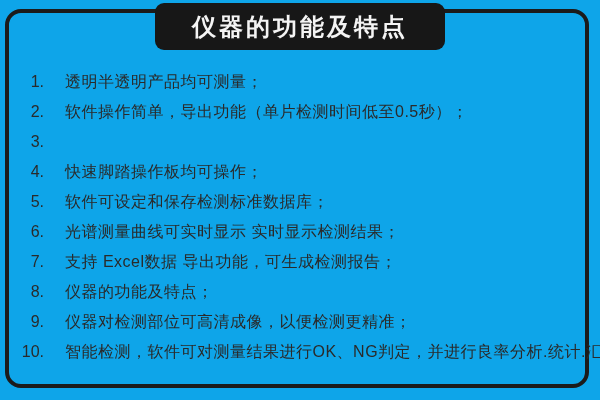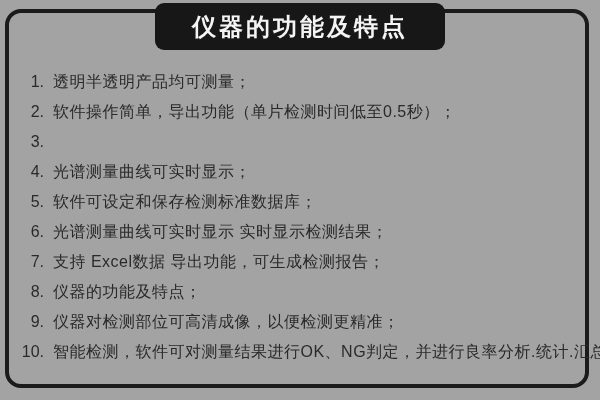--- a/index.html
+++ b/index.html
@@ -8,21 +8,21 @@
     width: 600px;
     height: 400px;
     background: #fdfdfd;
     font-family: "Liberation Sans", sans-serif;
     overflow: hidden;
   }
   .stage {
     position: relative;
     width: 600px;
     height: 400px;
-    background: #a3a3a3;
+    background: #0ea5e9;
   }
   
   .frame {
     position: absolute;
     left: 5px;
     top: 9px;
     width: 584px;
     height: 379px;
     border: 4px solid #1b1b1b;
     border-radius: 16px;
@@ -66,21 +66,21 @@
     color: #2a2a2a;
     white-space: nowrap;
   }
   .feature-num {
     flex: 0 0 24px;
     width: 24px;
     text-align: right;
     color: #2a2a2a;
   }
   .feature-text {
-    margin-left: 9px;
+    margin-left: 21px;
     letter-spacing: 0.5px;
     text-align: right;
   }
 </style>
 </head>
 <body>
 
 <div class="stage">
 
   <div class="frame"></div>
@@ -100,21 +100,21 @@
       <span class="feature-num">2.</span>
       <span class="feature-text">软件操作简单，导出功能（单片检测时间低至0.5秒）；</span>
     </div>
 
     <div class="feature-row">
       <span class="feature-num">3.</span>
     </div>
 
     <div class="feature-row">
       <span class="feature-num">4.</span>
-      <span class="feature-text">光谱测量曲线可实时显示；</span>
+      <span class="feature-text">快速脚踏操作板均可操作；</span>
     </div>
 
     <div class="feature-row">
       <span class="feature-num">5.</span>
       <span class="feature-text">软件可设定和保存检测标准数据库；</span>
     </div>
 
     <div class="feature-row">
       <span class="feature-num">6.</span>
       <span class="feature-text">光谱测量曲线可实时显示 实时显示检测结果；</span>

